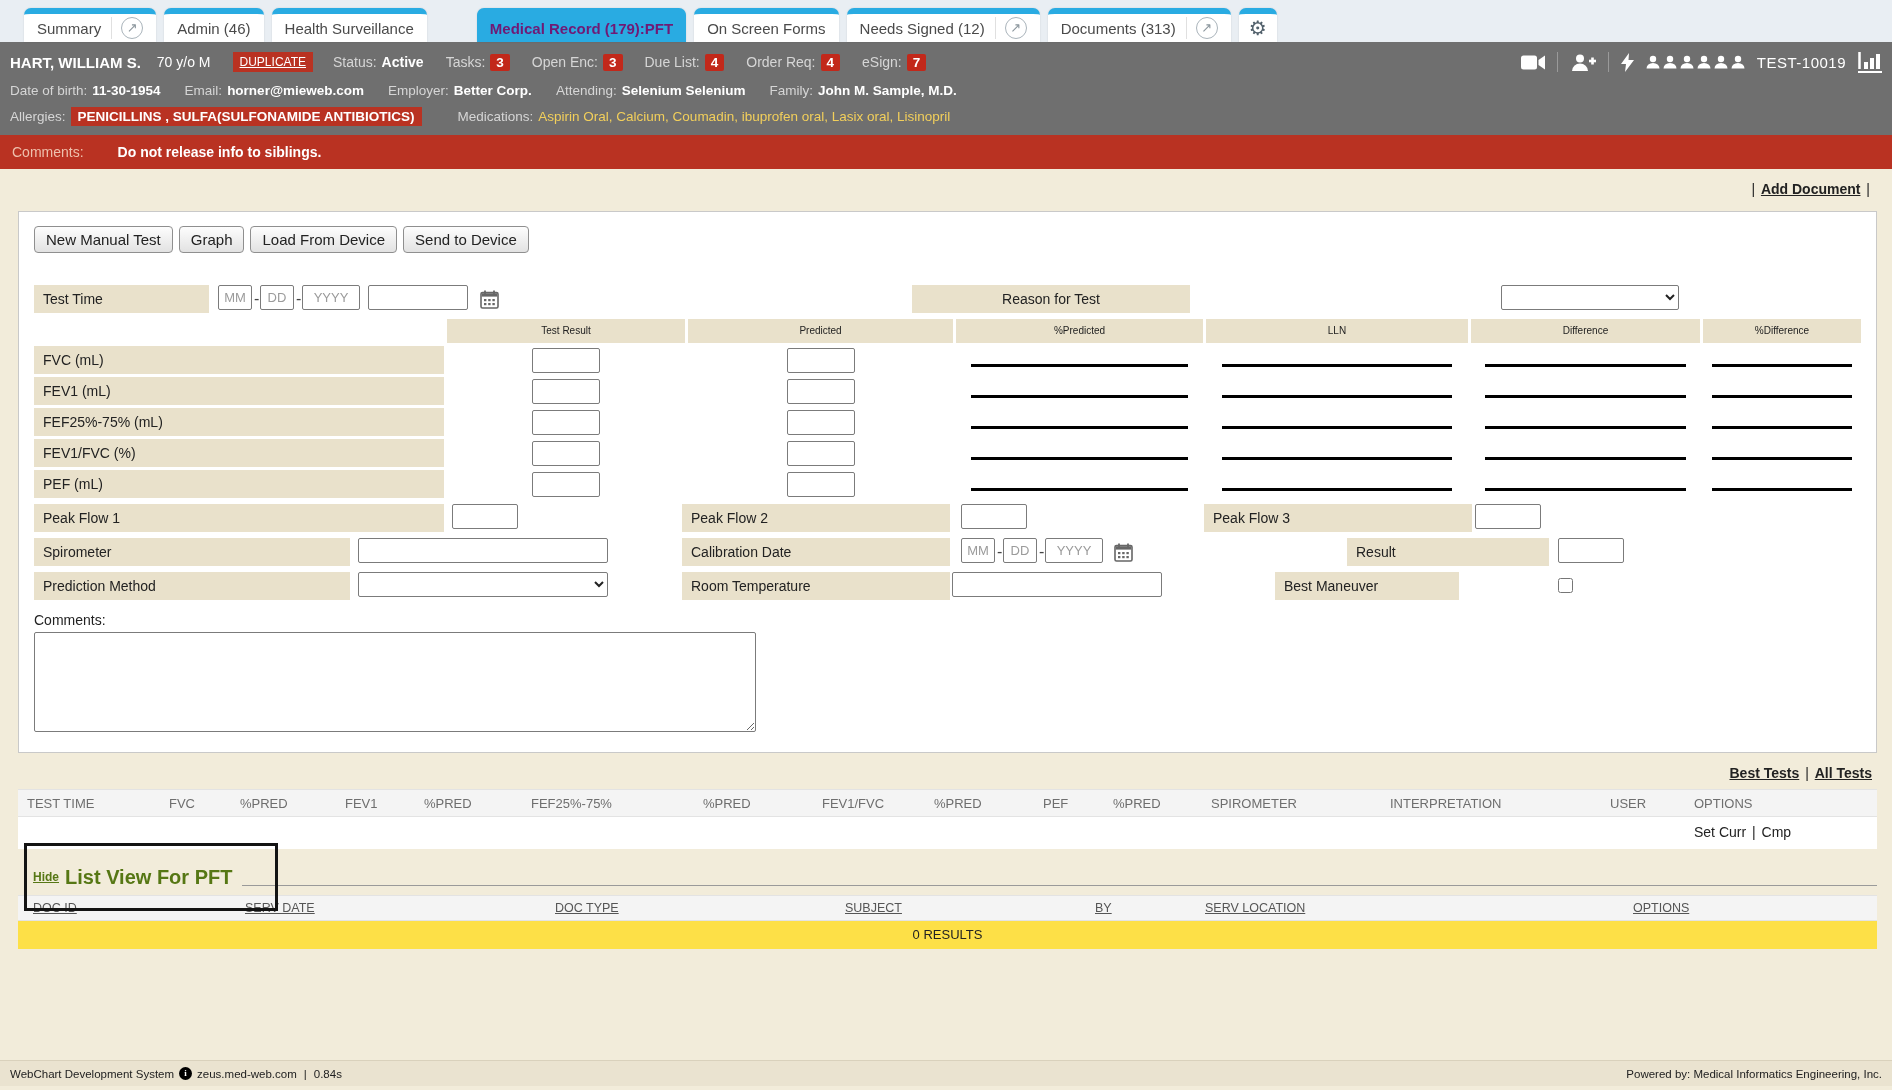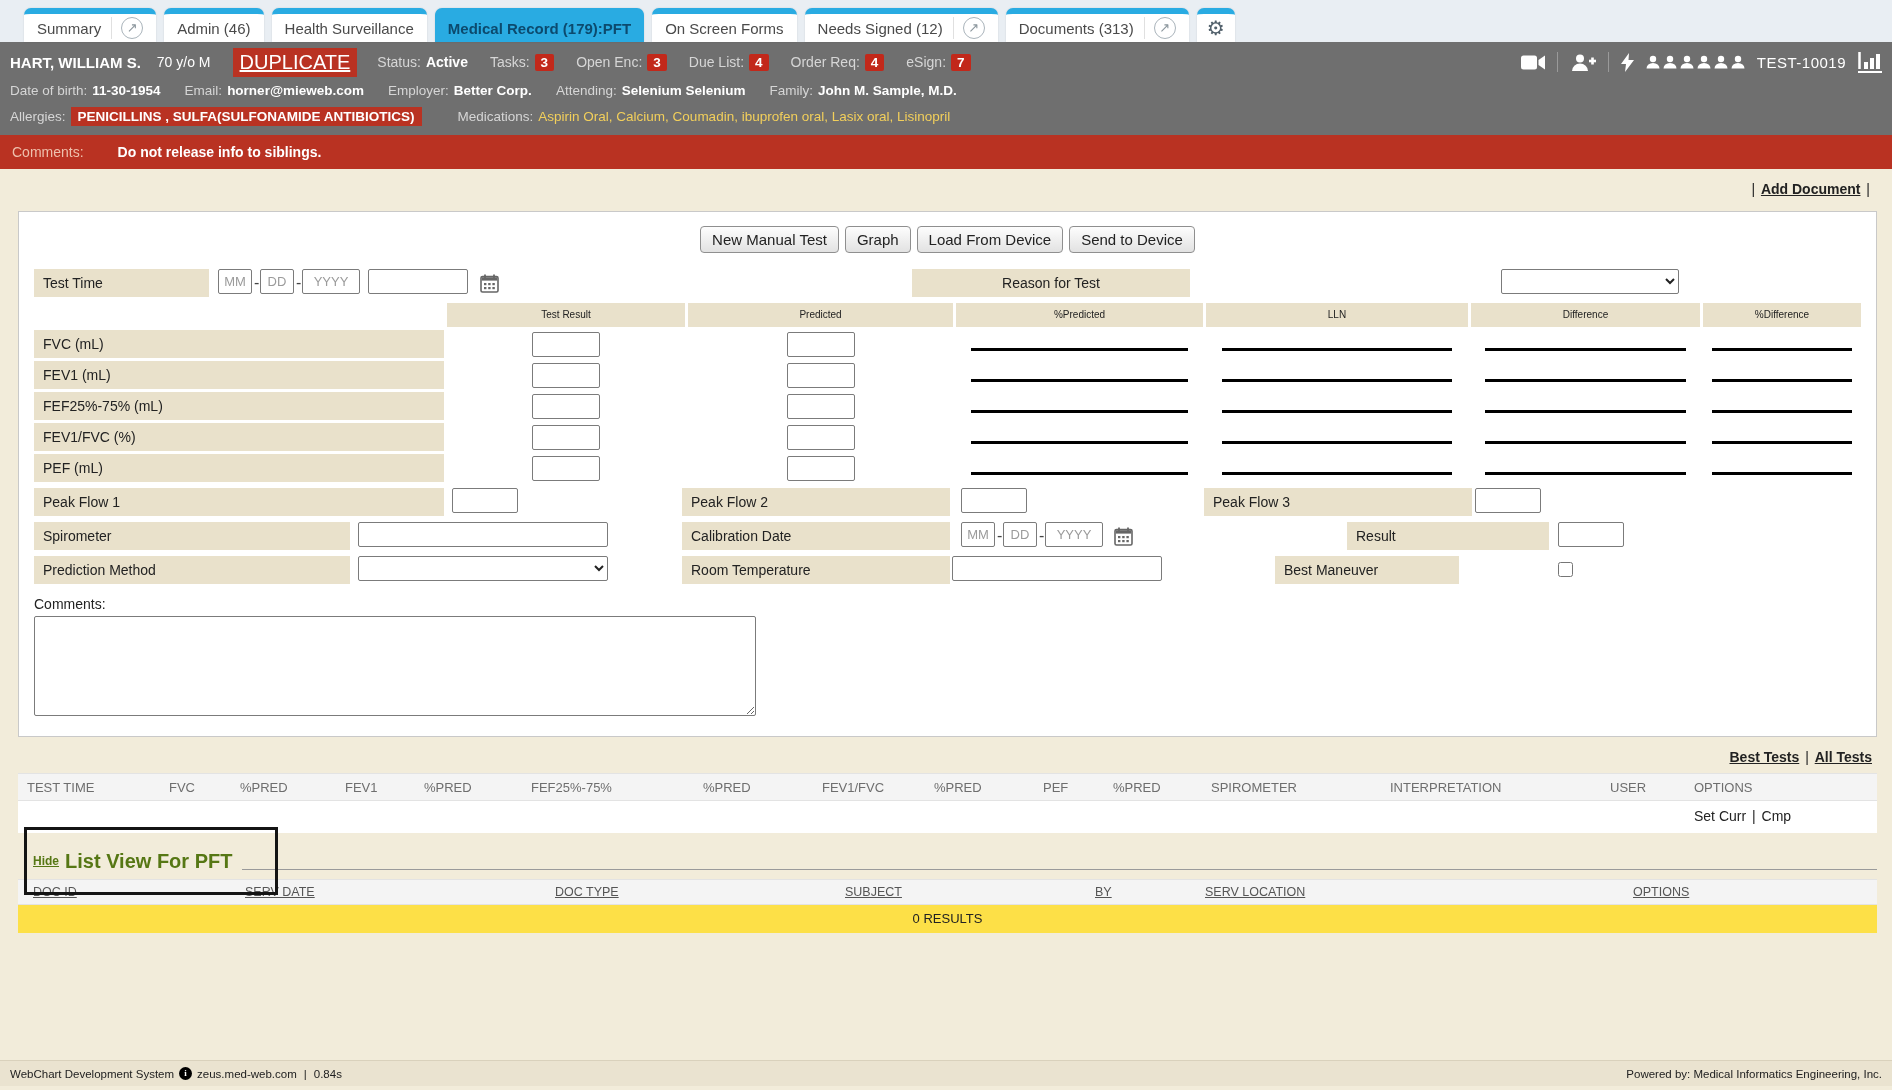--- a/index.html
+++ b/index.html
@@ -17,41 +17,41 @@
     height: 42px; background: #e9eef3;
     display: flex; align-items: flex-end; padding-left: 24px; gap: 8px;
   }
   .tab {
     background: #fff; height: 34px; border-radius: 7px 7px 0 0;
     border-top: 6px solid var(--accent-blue, #29abe2);
     display: flex; align-items: center; padding: 0 13px;
     font-size: 15px; color: #4a4a4a; cursor: pointer; white-space: nowrap;
     box-shadow: 0 0 2px rgba(0,0,0,.12);
   }
-  .tab.active { background: var(--accent-blue, #29abe2); color: #0c4a6e; font-weight: bold; }
+  .tab.active { background: var(--accent-blue, #29abe2); color: #701a75; font-weight: bold; margin-left: 42px; }
   .tab .popup-wrap {
     margin-left: 10px; padding-left: 9px; border-left: 1px solid #e0e0e0;
     display: flex; align-items: center;
   }
   .popup-circle {
     width: 22px; height: 22px; border: 1px solid #aab4bb; border-radius: 50%;
     color: #8b969d; font-size: 13px; line-height: 20px; text-align: center; display: inline-block;
     background: #fff;
   }
   .tab.gear-tab { padding: 0 10px; }
   .gear-glyph { font-size: 20px; color: #51606b; line-height: 1; }
 
   
   .patient-block { background: var(--header-gray, #6f6f6f); color: #fff; padding: 5px 10px 6px 10px; }
   .p-row1 { height: 30px; display: flex; align-items: center; font-size: 14px; }
   .p-name { font-size: 15px; font-weight: bold; margin-right: 16px; }
   .p-agesex { margin-right: 22px; }
   .badge-dup {
     background: var(--alert-red, #b93222); color: #fff; text-decoration: underline;
-    padding: 3px 7px; margin-right: 20px; font-size: 20px; cursor: pointer;
+    padding: 3px 7px; margin-right: 20px; font-size: 12px; cursor: pointer;
   }
   .p-label { color: #d6d6d6; margin-right: 5px; }
   .p-value { color: #fff; font-weight: bold; }
   .p-pair { margin-right: 22px; display: flex; align-items: center; }
   .count-badge {
     background: var(--badge-red, #c2281a); color: #fff; font-weight: bold;
     padding: 1px 6px; border-radius: 2px; font-size: 13.5px; cursor: pointer;
   }
   .p-right { margin-left: auto; display: flex; align-items: center; gap: 12px; }
   .hicon { display: inline-flex; align-items: center; cursor: pointer; }
@@ -79,21 +79,21 @@
   
   .adddoc-row { margin: 12px 20px 0 0; text-align: right; font-size: 14px; color: #222; height: 20px; }
   .adddoc-row a { color: #222; text-decoration: underline; font-weight: bold; cursor: pointer; }
   .pipe { font-weight: normal; color: #222; padding: 0 2px; }
 
   
   .panel {
     margin: 10px 15px 0 18px; background: #fff;
     border: 1px solid #c9c9c9; padding: 14px 15px 16px 15px;
   }
-  .btn-row { display: flex; justify-content: center; gap: 6px; margin-bottom: 16px; }
+  .btn-row { display: flex; justify-content: flex-start; gap: 6px; margin-bottom: 32px; }
   .wc-btn {
     font-family: "Liberation Sans", sans-serif; font-size: 15px; color: #222;
     border: 1px solid #8f8f8f; border-radius: 4px; padding: 4px 11px;
     background: linear-gradient(#fdfdfd, #e2e2e2); cursor: pointer; white-space: nowrap;
   }
 
   .beige-cell {
     background: var(--cell-beige, #e9e1cb); height: 28px; line-height: 28px;
     font-size: 14px; color: #222; padding-left: 9px; overflow: hidden;
   }

